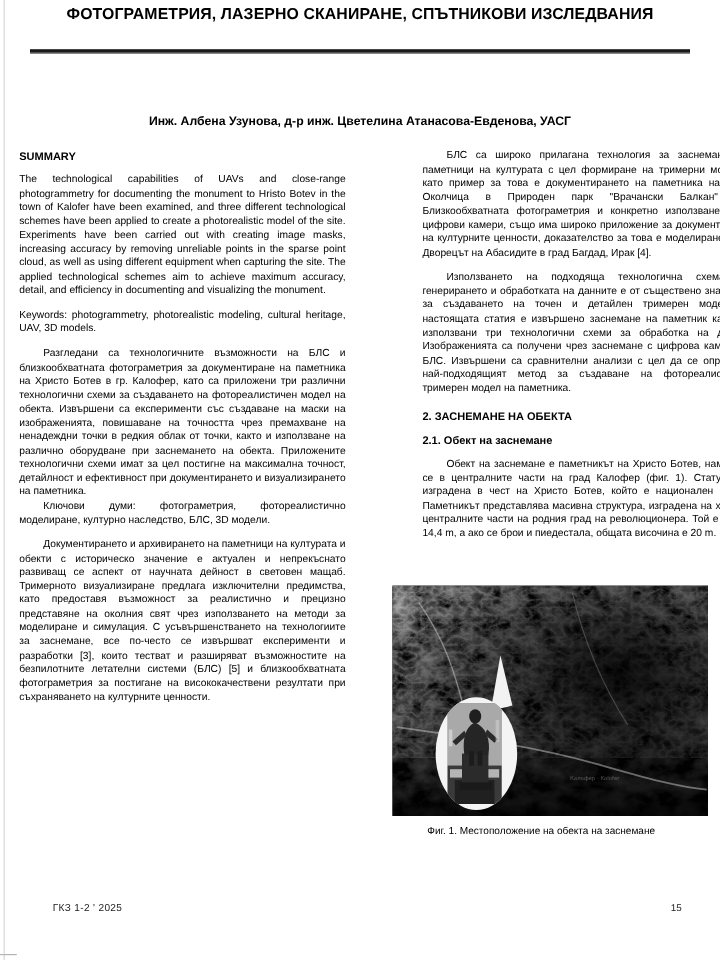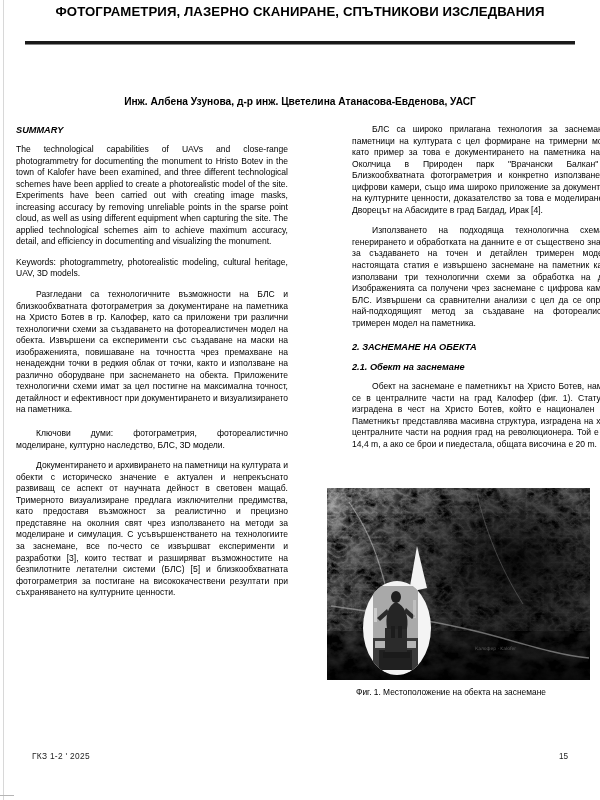--- a/index.html
+++ b/index.html
@@ -87,34 +87,33 @@
     width: 272px;
   }
   .col-left  { left: 16px; }
   .col-right { left: 312px; margin-left: 40px; }
 
   .sec-head {
     font-weight: bold;
     font-size: 9.2px;
     line-height: 12px;
     margin: 0 0 8px 0;
-    font-style: italic;
   }
   .sec-head.spaced { margin-top: 12px; }
 
   p.body {
     margin: 0 0 9px 0;
     font-size: 8.55px;
     line-height: 11.55px;
     text-align: justify;
     text-justify: inter-word;
     hyphens: none;
   }
   p.body.indent { text-indent: 20px; }
-  p.body.tight  { margin-bottom: 12px; }
+  p.body.tight  { margin-bottom: 0; }
 
   .kw { margin-top: 11px; }
 
   
   .figure-wrap {
     position: absolute;
     left: 327px; top: 488px;
     width: 263px; height: 192px;
   }
   .figure-img {
@@ -128,21 +127,21 @@
     left: 312px; top: 687px;
     width: 278px;
     text-align: center;
     font-size: 8.4px;
     line-height: 11px;
   }
 
   
   .footer-left {
     position: absolute;
-    left: 32px; top: 751px;
+    left: 44px; top: 751px;
     font-size: 8.4px;
     letter-spacing: 0.3px;
     color: #1c1c1c;
   }
   .footer-right {
     position: absolute;
     right: 32px; top: 752px;
     font-size: 8.2px;
     color: #1c1c1c;
   }

